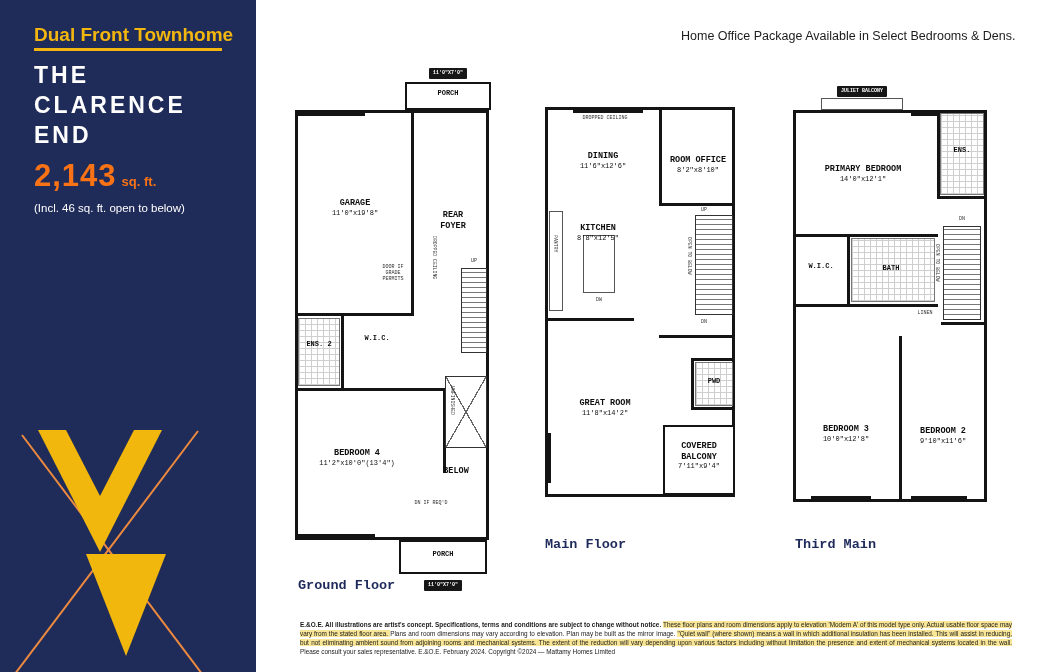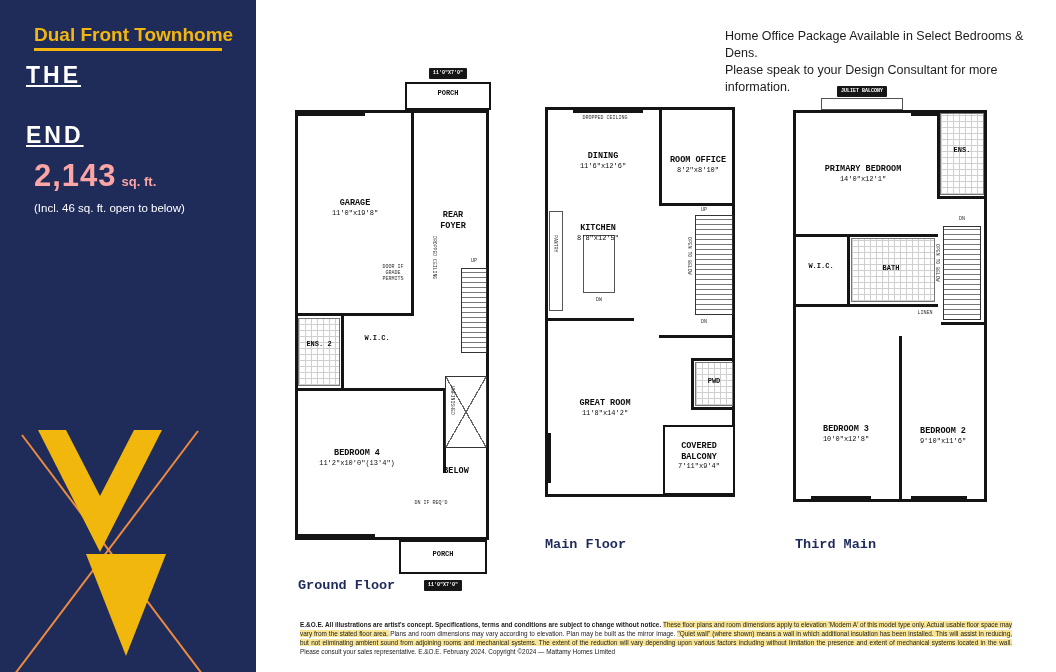--- a/index.html
+++ b/index.html
@@ -2,29 +2,29 @@
 <html><head>
 <meta charset="utf-8">
 <style>
   html,body{margin:0;padding:0;background:#e9e9e9;}
   .page{position:relative;width:1056px;height:672px;background:#ffffff;overflow:hidden;
         font-family:"Liberation Sans",sans-serif;color:#111;}
   
   .sidebar{position:absolute;left:0;top:0;width:256px;height:672px;background:#1f2b58;overflow:hidden;}
   .eyebrow{position:absolute;left:34px;top:24px;color:#f3b60f;font-size:19px;font-weight:700;}
   .rule{position:absolute;left:34px;top:48px;width:188px;height:3px;background:#f3b60f;}
-  .title-line{position:absolute;left:26px;color:#fff;font-size:23px;font-weight:700;letter-spacing:3px;text-decoration:underline;}
-  .sqft{position:absolute;left:34px;top:158px;color:#fca5a5;white-space:nowrap;}
+  .title-line{position:absolute;left:34px;color:#fff;font-size:23px;font-weight:700;letter-spacing:3px;}
+  .sqft{position:absolute;left:34px;top:158px;color:#f97316;white-space:nowrap;}
   .sqft .num{font-size:31px;font-weight:700;letter-spacing:1px;}
   .sqft .unit{font-size:13px;font-weight:700;margin-left:5px;}
   .side-note{position:absolute;left:34px;top:202px;color:#fff;font-size:11.5px;}
   .tri{position:absolute;width:0;height:0;}
   .oline{position:absolute;height:2px;background:#ed8a3f;transform-origin:0 50%;}
   
-  .header-note{position:absolute;left:681px;top:28px;font-size:12.5px;line-height:1.35;color:#1c1c1c;margin-left:44px;}
+  .header-note{position:absolute;left:681px;top:28px;font-size:12.5px;line-height:1.35;color:#1c1c1c;}
   
   .plan{position:absolute;font-family:Liberation Mono, monospace;}
   .outline{position:absolute;border:3px solid #141414;background:#fff;box-sizing:border-box;}
   .wall-h{position:absolute;height:3px;background:#141414;}
   .wall-v{position:absolute;width:3px;background:#141414;}
   .blk{position:absolute;background:#141414;}
   .porch{position:absolute;border:2px solid #141414;background:#fff;box-sizing:border-box;}
   .thin{position:absolute;border:1px solid #555;background:#fff;box-sizing:border-box;}
   .stairs{position:absolute;border:1px solid #333;box-sizing:border-box;
           background:repeating-linear-gradient(0deg,#fff 0 4px,#777 4px 5px);}
@@ -54,36 +54,36 @@
 </style>
 </head>
 <body>
 
 <div class="page">
 
   <aside class="sidebar">
     <div class="eyebrow">Dual Front Townhome</div>
     <div class="rule"></div>
     <div class="title-line" style="top:62px">THE</div>
+    <div class="title-line" style="top:92px">CLARENCE</div>
     <div class="title-line" style="top:122px">END</div>
     <div class="sqft">
       <span class="num">2,143</span><span class="unit">sq. ft.</span>
     </div>
     <div class="side-note">(Incl. 46 sq. ft. open to below)</div>
 
     <div class="oline" style="left:22px;top:434px;width:310px;transform:rotate(53deg);"></div>
     <div class="oline" style="left:198px;top:430px;width:315px;transform:rotate(127deg);"></div>
     <div class="tri" style="left:38px;top:430px;border-left:62px solid transparent;border-right:62px solid transparent;border-top:122px solid #f2b70d;"></div>
     <div class="tri" style="left:66px;top:430px;border-left:34px solid transparent;border-right:34px solid transparent;border-top:66px solid #1f2b58;"></div>
     <div class="tri" style="left:86px;top:554px;border-left:40px solid transparent;border-right:40px solid transparent;border-top:102px solid #f2b70d;"></div>
   </aside>
 
   <div class="header-note">
     <div>Home Office Package Available in Select Bedrooms &amp; Dens.</div>
-    <div>Please speak to your Design Consultant for more information.</div>
   </div>
 
   <div class="plan" style="left:293px;top:68px;width:210px;height:535px">
     <div class="tag" style="left:155px;top:0">11'0"X7'0"</div>
     <div class="porch" style="left:112px;top:14px;width:86px;height:28px"></div>
     <div class="rl s" style="left:155px;top:21px"><span>PORCH</span></div>
 
     <div class="outline" style="left:2px;top:42px;width:194px;height:430px"></div>
     <div class="blk" style="left:2px;top:42px;width:70px;height:6px"></div>
     <div class="blk" style="left:2px;top:466px;width:80px;height:6px"></div>

